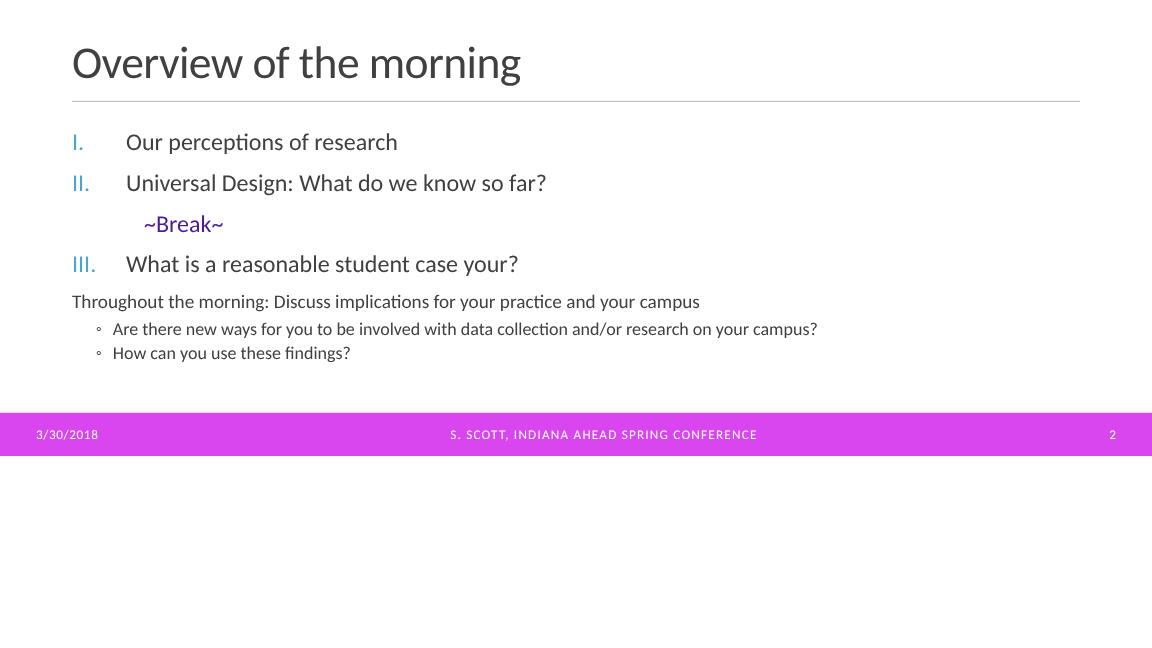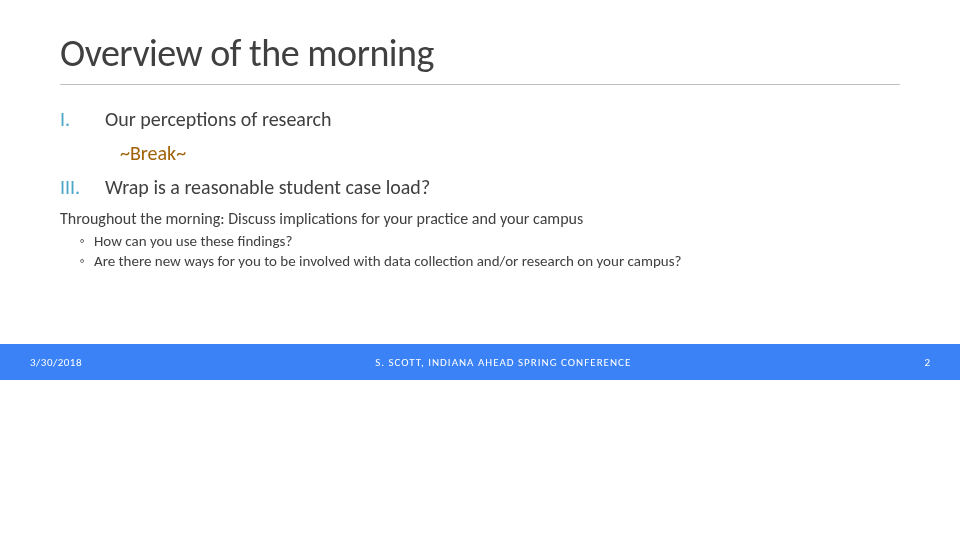--- a/index.html
+++ b/index.html
@@ -62,21 +62,21 @@
     .item-text {
       font-size: 20px;
       color: #404040;
       font-weight: 400;
       text-align: center;
     }
 
     .break-line {
       margin-left: 60px;
       font-size: 20px;
-      color: #a16207;
+      color: #4c1d95;
       margin-bottom: 10px;
     }
 
     .throughout {
       font-size: 16px;
       color: #404040;
       margin-top: 8px;
       margin-bottom: 4px;
     }
 
@@ -97,21 +97,21 @@
       content: '◦';
       position: absolute;
       left: 0;
       color: #404040;
       font-size: 13px;
       top: 1px;
     }
 
     .footer {
       height: 36px;
-      background: #3b82f6;
+      background: #d946ef;
       display: flex;
       align-items: center;
       justify-content: space-between;
       padding: 0 30px;
       flex-shrink: 0;
     }
 
     .footer-left {
       font-size: 11px;
       color: #ffffff;
@@ -137,34 +137,38 @@
   <div class="content-area">
 
     <h1 class="title">Overview of the morning</h1>
     <div class="title-divider"></div>
 
     <div class="agenda-item">
       <span class="roman">I.</span>
       <span class="item-text">Our perceptions of research</span>
     </div>
 
+    <div class="agenda-item">
+      <span class="roman">II.</span>
+      <span class="item-text">Universal Design: What do we know so far?</span>
+    </div>
 
     <div class="break-line">~Break~</div>
 
     <div class="agenda-item">
       <span class="roman">III.</span>
-      <span class="item-text">Wrap is a reasonable student case load?</span>
+      <span class="item-text">What is a reasonable student case your?</span>
     </div>
 
 
     <div class="throughout">Throughout the morning:  Discuss implications for your practice and your campus</div>
 
     <ul class="bullet-list">
+      <li>Are there new ways for you to  be involved with data collection and/or research on your campus?</li>
       <li>How can you use these findings?</li>
-      <li>Are there new ways for you to  be involved with data collection and/or research on your campus?</li>
     </ul>
 
   </div>
 
   <div class="footer">
     <span class="footer-left">3/30/2018</span>
     <span class="footer-center">S. SCOTT, INDIANA AHEAD SPRING CONFERENCE</span>
     <span class="footer-right">2</span>
   </div>
 </div>

